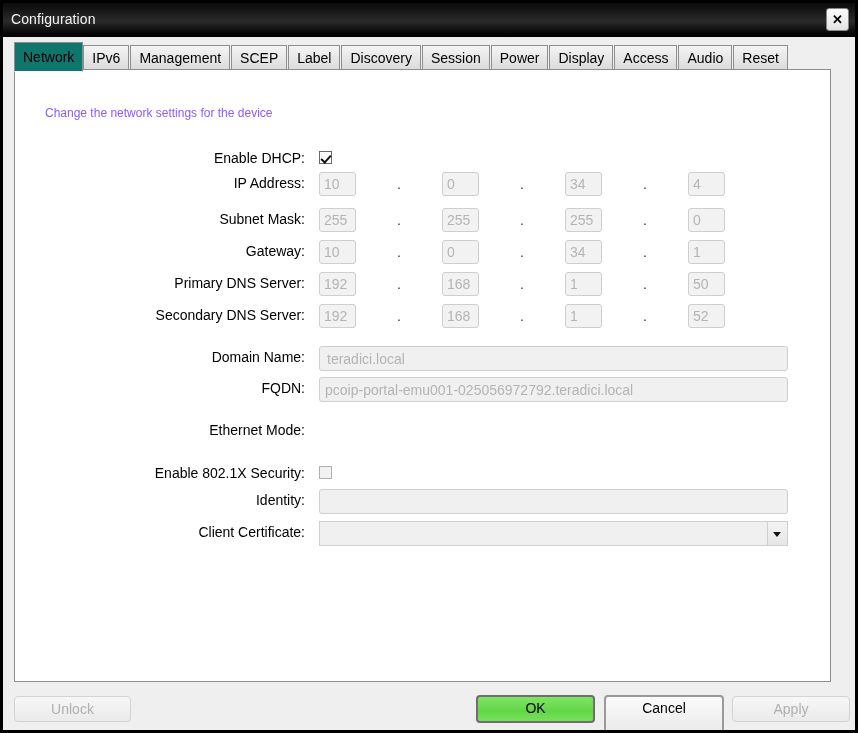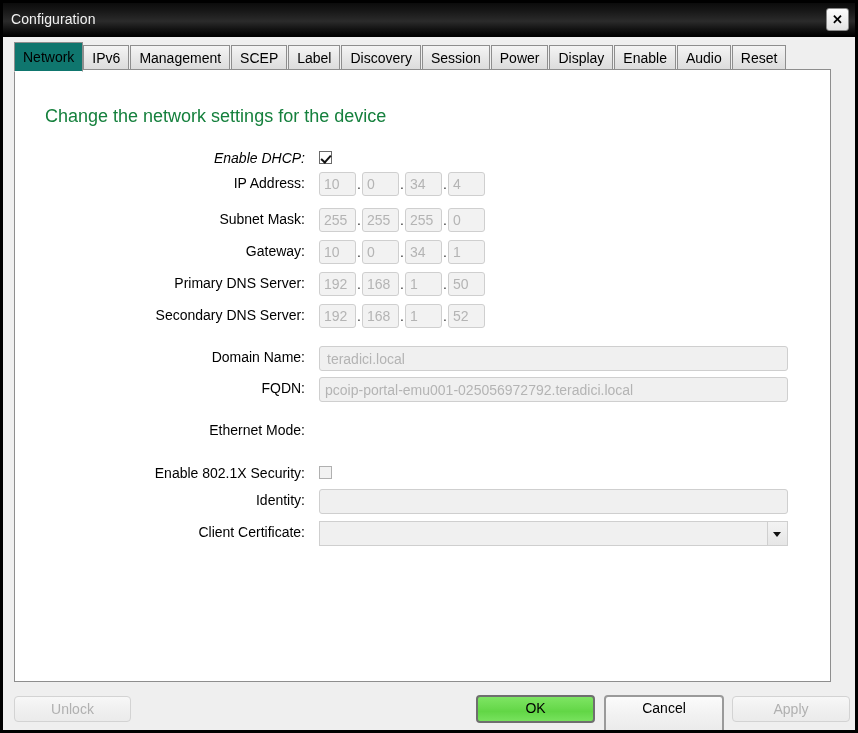--- a/index.html
+++ b/index.html
@@ -115,22 +115,22 @@
     box-sizing: border-box;
     background: #ffffff;
     border: 1px solid #8e8e8e;
     z-index: 2;
   }
 
   .headline {
     position: absolute;
     left: 30px;
     top: 36px;
-    font-size: 18px;
-    color: #15803d;
+    font-size: 12px;
+    color: #8b5cf6;
     white-space: nowrap;
   }
 
   
   .row {
     position: absolute;
     left: 0;
     height: 24px;
   }
   .lbl {
@@ -176,21 +176,21 @@
     left: 3px;
     top: 1px;
     width: 4px;
     height: 8px;
     border: solid #111;
     border-width: 0 2px 2px 0;
     transform: rotate(42deg);
   }
 
   
-  .octets { display: flex; align-items: center; }
+  .octets { display: flex; align-items: center; gap: 40px; }
   .octet {
     box-sizing: border-box;
     width: 37px;
     height: 24px;
     border: 1px solid #cfcfcf;
     border-radius: 3px;
     background: #f2f2f2;
     color: #b4b4b4;
     font-size: 14px;
     font-family: "Liberation Sans", sans-serif;
@@ -324,31 +324,31 @@
     <div class="tabs" id="tabs-host">
         <div class="tab active">Network</div>
         <div class="tab">IPv6</div>
         <div class="tab">Management</div>
         <div class="tab">SCEP</div>
         <div class="tab">Label</div>
         <div class="tab">Discovery</div>
         <div class="tab">Session</div>
         <div class="tab">Power</div>
         <div class="tab">Display</div>
-        <div class="tab">Enable</div>
+        <div class="tab">Access</div>
         <div class="tab">Audio</div>
         <div class="tab">Reset</div>
       </div>
   </div>
 
   <div class="panel">
 
     <div class="headline">Change the network settings for the device</div>
 
-    <div class="row" style="top:77px; width:780px;font-style:italic;">
+    <div class="row" style="top:77px; width:780px;">
       <div class="lbl-wrap">
         <div class="lbl">Enable DHCP:</div>
       </div>
       <div class="fields">
         <span class="cbox checked"></span>
       </div>
     </div>
 
     <div class="row" style="top:102px; width:780px;">
       <div class="lbl-wrap">

